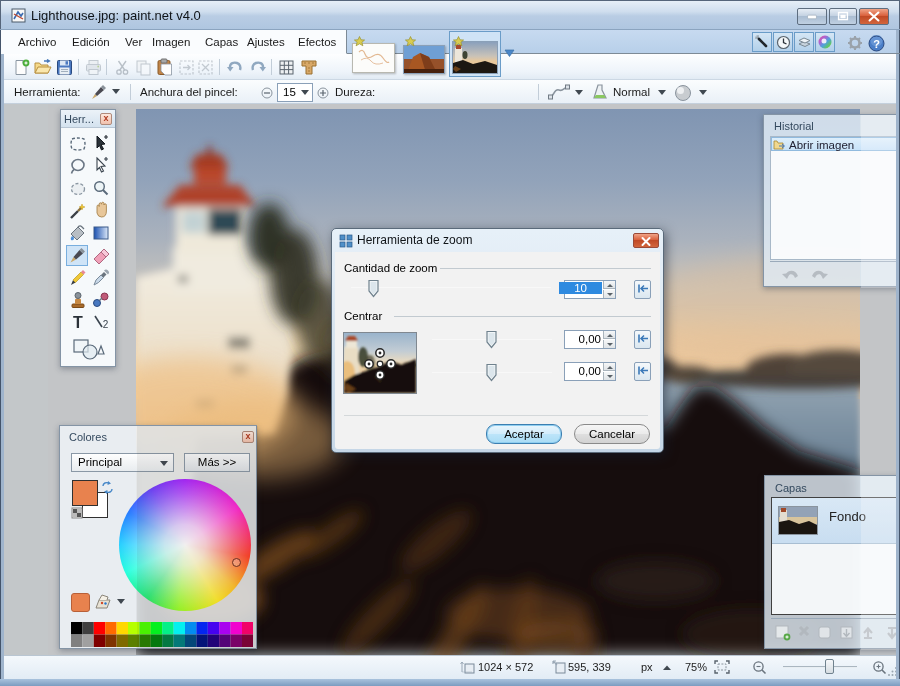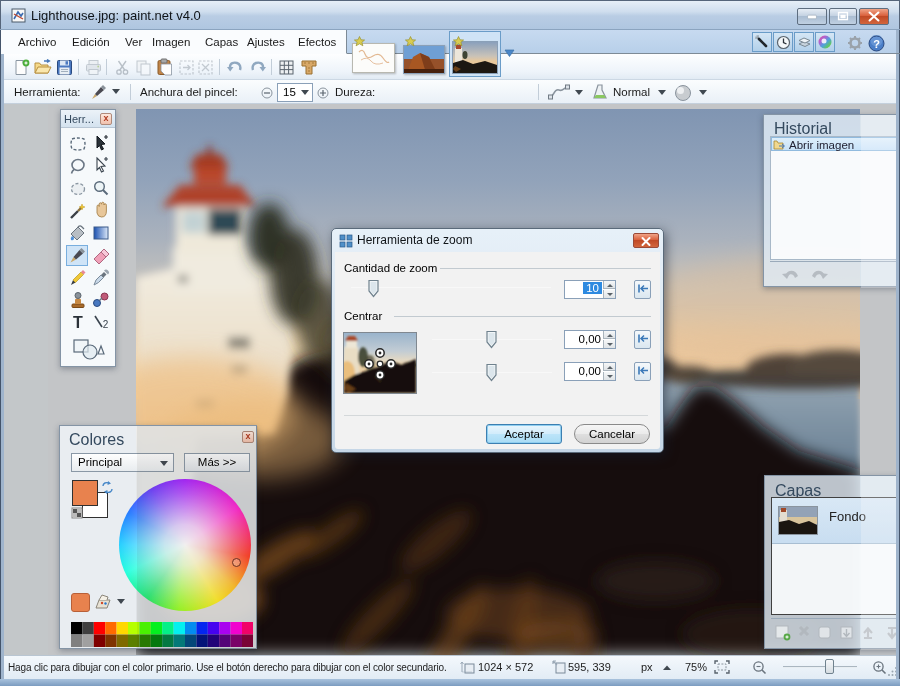--- a/index.html
+++ b/index.html
@@ -34,21 +34,21 @@
 
 #optbar{left:1px;top:80px;width:898px;height:24px;background:linear-gradient(#fbfdfe,#e9f0f7);border-bottom:1px solid #c4d0dc;}
 .optlabel{top:86px;font-size:11.5px;color:#1a1a1a;}
 
 
 #workspace{left:0;top:104px;width:900px;height:551px;background:#c3c5c7;margin-left:48px;}
 #canvasimg{left:88px;top:5px;width:724px;height:546px;}
 
 
 .panel{border:1px solid #8494a5;box-shadow:0 2px 6px rgba(30,40,60,.35);}
-.ptitle{font-size:16px;color:#34495e;}
+.ptitle{font-size:11px;color:#34495e;}
 .pclose{width:12px;height:12px;border:1px solid #b08a7a;border-radius:2px;
   background:linear-gradient(#fde8dd,#f0c0ac);color:#b03a20;font-size:9px;line-height:10px;text-align:center;font-weight:bold;}
 
 
 .vbox{width:52px;height:19px;background:#fff;border:1px solid #8aa0b8;}
 .spin{position:absolute;right:0;top:0;width:12px;height:17px;}
 .spinu,.spind{position:absolute;left:0;width:12px;height:8px;background:linear-gradient(#f6f7f8,#dfe3e6);border-left:1px solid #aab4bc;}
 .spinu{top:0;border-bottom:1px solid #aab4bc;}
 .spind{top:9px;}
 .spinu i,.spind i{position:absolute;left:3px;display:block;width:0;height:0;border-left:3px solid transparent;border-right:3px solid transparent;}
@@ -672,21 +672,21 @@
           </svg></div>
       <div class="abs" id="dlgbody" style="left:4px;top:24px;width:325px;height:197px;background:#f2f2f2;border-radius:0 0 3px 3px;">
         <div class="abs" style="left:9px;top:10px;font-size:11.5px;">Cantidad de zoom</div>
         <div class="abs" style="left:105px;top:16px;width:211px;height:1px;background:#c2cad0;"></div>
         <div class="abs" style="left:16px;top:35px;width:200px;height:1px;background:#9aa2a8;border-bottom:1px solid #f8f8f8;"></div>
         <svg class="abs" style="left:32px;top:27px" width="13" height="19" viewBox="0 0 13 19">
             <path d="M2 1.5 L11 1.5 L11 12 L6.5 17.5 L2 12 Z" fill="#f2f6f8" stroke="#70828e" stroke-width="1.2"></path>
             <path d="M3.5 3 L9.5 3 L9.5 11.5 L6.5 15.5 L3.5 11.5 Z" fill="#dce6ec"></path>
           </svg>
         <div class="abs vbox" style="left:229px;top:28px;">
-          <div style="position:absolute;right:13px;top:1px;background:#2e8ae0;color:#fff;font-size:11.5px;padding:0 3px;text-align:center;">10</div>
+          <div style="position:absolute;right:13px;top:1px;background:#2e8ae0;color:#fff;font-size:11.5px;padding:0 15px;text-align:center;">10</div>
           <div class="spin">
               <div class="spinu">
                 <i></i>
               </div>
               <div class="spind">
                 <i></i>
               </div>
             </div>
         </div>
         <div class="abs resetbtn" style="left:299px;top:28px;"><svg width="15" height="15" viewBox="0 0 15 15">
@@ -769,28 +769,27 @@
               <div class="spind">
                 <i></i>
               </div>
             </div>
         </div>
         <div class="abs resetbtn" style="left:299px;top:110px;"><svg width="15" height="15" viewBox="0 0 15 15">
               <path d="M4 3.5 L4 11.5" stroke="#3a78b8" stroke-width="1.6"></path>
               <path d="M13 7.5 L6 7.5 M9 4.5 L6 7.5 L9 10.5" stroke="#3a78b8" stroke-width="1.5" fill="none"></path>
             </svg></div>
         <div class="abs" style="left:9px;top:163px;width:304px;height:1px;background:#d4d8da;"></div>
-        <div class="abs" style="left:151px;top:172px;width:76px;height:20px;border:1px solid #3c7fb1;border-radius:3px;background:linear-gradient(#eaf6fd,#d2ecfb 48%,#bce4f9 52%,#a9dcf5);box-shadow:0 0 0 1px #8ecef0 inset;text-align:center;font-size:11.5px;padding-top:3px;">Aceptar</div>
+        <div class="abs" style="left:151px;top:172px;width:76px;height:20px;border:1px solid #3c7fb1;border-radius:9px;background:linear-gradient(#eaf6fd,#d2ecfb 48%,#bce4f9 52%,#a9dcf5);box-shadow:0 0 0 1px #8ecef0 inset;text-align:center;font-size:11.5px;padding-top:3px;">Aceptar</div>
         <div class="abs" style="left:239px;top:172px;width:76px;height:20px;border:1px solid #8a8a8a;border-radius:10px;background:linear-gradient(#f6f6f6,#ebebeb 48%,#dedede 52%,#d2d2d2);text-align:center;font-size:11.5px;padding-top:3px;">Cancelar</div>
       </div>
     </div>
   </div>
 
   <div id="statusbar" class="abs"></div>
-  <div class="abs stext" id="stleft" style="left:8px">Haga clic para dibujar con el color primario. Use el botón derecho para dibujar con el color secundario.</div>
   <div class="abs stext" style="left:478px">1024 × 572</div>
   <div class="abs stext" style="left:568px">595, 339</div>
   <div class="abs stext" style="left:641px">px</div>
   <div class="abs stext" style="left:685px">75%</div>
   <svg class="abs" style="left:460px;top:660px" width="15" height="14" viewBox="0 0 15 14">
       <rect x="5" y="4" width="9" height="9" fill="#e8eef4" stroke="#7a8a9a"></rect>
       <path d="M2 12 L2 2 M2 2 L0.5 4 M2 2 L3.5 4" stroke="#9aa8b6" stroke-width="1"></path>
       <path d="M2 12 L12 12" stroke="#9aa8b6" stroke-width="1" opacity="0.5"></path>
     </svg>
   <svg class="abs" style="left:552px;top:660px" width="15" height="14" viewBox="0 0 15 14">

